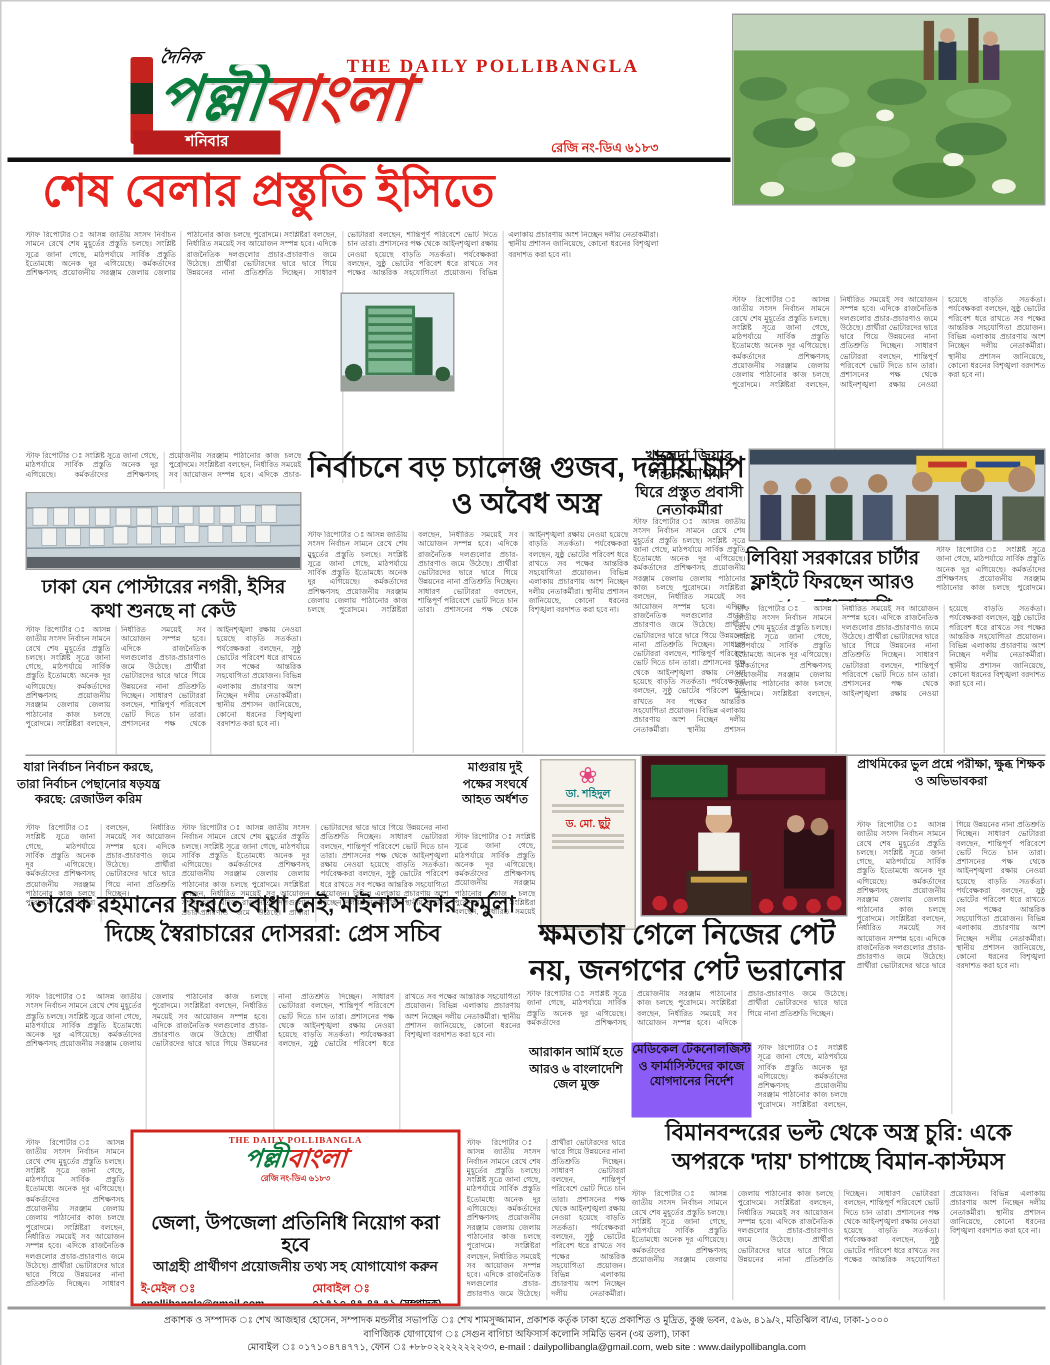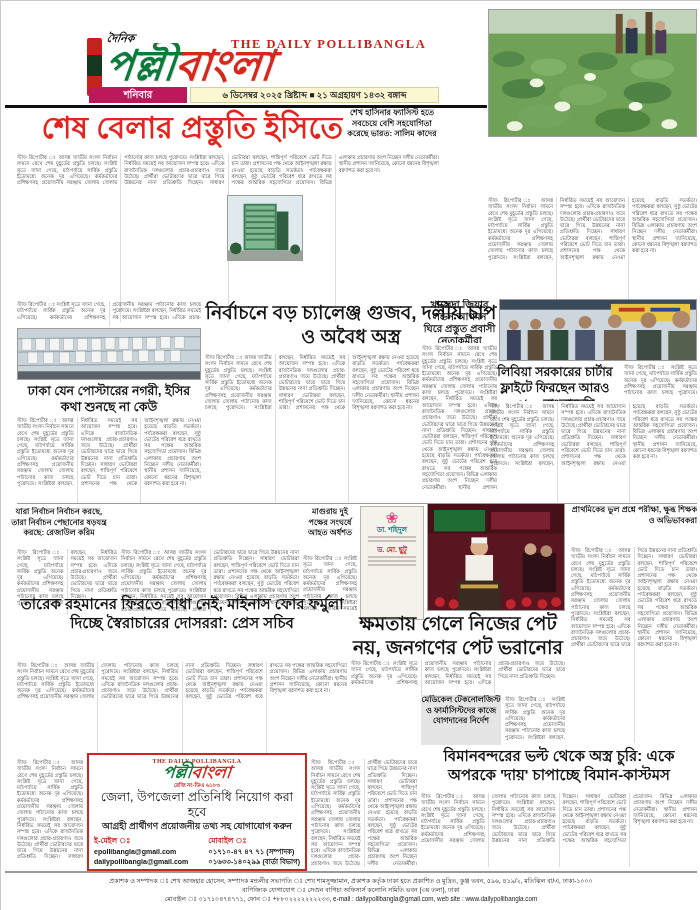--- a/index.html
+++ b/index.html
@@ -10,29 +10,29 @@
   .stamp{background:linear-gradient(180deg,#c4231d 0 30%,#14381f 30% 65%,#c4231d 65% 100%);
          border-radius:2px;}
   .daily-label{font-style:italic;font-weight:bold;font-size:11px;color:#111;transform:skewX(-8deg);}
   .en-title{font-family:"Liberation Serif",serif;font-weight:bold;color:#cf1d17;font-size:12.5px;
             letter-spacing:1.5px;white-space:nowrap;}
   .logo-bn{font-weight:bold;font-style:italic;font-size:42px;line-height:46px;white-space:nowrap;
            transform:skewX(-6deg);text-shadow:1px 1px 0 #00000022;}
   .logo-green{color:#0b7b3b;}
   .logo-red{color:#d8261d;}
   .reg-line{color:#d8261d;font-weight:bold;font-size:8.5px;text-align:right;}
-  .day-box{background:#be185d;color:#fff;font-weight:bold;font-size:10px;text-align:center;
+  .day-box{background:#b91c1c;color:#fff;font-weight:bold;font-size:10px;text-align:center;
            line-height:16px;}
   .date-bar{background:#fbf7d2;border:1px solid #d6d09a;font-weight:bold;font-size:8.5px;
             text-align:center;line-height:14px;color:#222;}
   .black-rule{background:#101010;}
   .gray-rule{background:#9a9a9a;}
   
   .hl{font-weight:bold;color:#141414;text-align:center;}
-  .hl-main{color:#e7231d;font-size:30px;line-height:38px;text-align:right;}
+  .hl-main{color:#e7231d;font-size:30px;line-height:38px;}
   .hl-xl{font-size:19px;line-height:24px;}
   .hl-lg{font-size:15px;line-height:19px;}
   .hl-md{font-size:12.5px;line-height:16px;}
   .hl-sm{font-size:10px;line-height:12px;}
   .hl-xs{font-size:8px;line-height:10.5px;}
   
   .body-txt{font-size:5px;line-height:6.3px;text-align:justify;color:#3c3c3c;
             column-gap:7px;column-rule:1px solid #dcdcdc;}
   .c1{column-count:1}.c2{column-count:2}.c3{column-count:3}.c4{column-count:4}
   .photo{border:1px solid #9c9c9c;}
@@ -43,42 +43,41 @@
   .ad-name1{color:#0a7d7d;font-weight:bold;font-size:7px;line-height:9px;}
   .ad-name2{color:#cf1d17;font-weight:bold;font-size:7px;line-height:9px;margin-top:3px;}
   .ad-line{height:2px;background:#c9c4ba;margin:2px 4px;}
   
   .recruit{border:2.5px solid #cf241d;background:#fff;padding:3px 5px;text-align:center;}
   .recruit .mini-en{color:#cf241d;font-family:"Liberation Serif",serif;font-weight:bold;
                     font-size:6px;letter-spacing:.5px;}
   .recruit .mini-bn{font-weight:bold;font-style:italic;font-size:17px;line-height:18px;
                     transform:skewX(-6deg);}
   .recruit .mini-reg{color:#cf241d;font-size:5.5px;font-weight:bold;}
-  .recruit .r-title{font-weight:normal;font-size:12.5px;line-height:15px;color:#111;margin-top:0;}
+  .recruit .r-title{font-weight:bold;font-size:12.5px;line-height:15px;color:#111;margin-top:18px;}
   .recruit .r-sub{font-weight:bold;font-size:9px;line-height:12px;color:#222;}
   .recruit .r-cols{display:flex;justify-content:space-between;text-align:left;margin-top:3px;}
   .recruit .r-label{color:#cf241d;font-weight:bold;font-size:7.5px;}
   .recruit .r-val{font-size:7px;line-height:10px;color:#111;font-weight:bold;}
   
   .footer-line{font-size:6.3px;line-height:9px;color:#222;text-align:center;white-space:nowrap;}
 </style>
 </head>
 <body>
 
 <div class="page">
 
   <div class="abs stamp" style="left:86px;top:37px;width:15px;height:58px;"></div>
   <div class="abs daily-label" style="left:106px;top:29px;width:100px;height:14px;">দৈনিক</div>
   <div class="abs en-title" style="left:230px;top:36px;width:210px;height:15px;">THE DAILY POLLIBANGLA</div>
   <div class="abs logo-bn" style="left:104px;top:42px;width:336px;height:48px;">
     <span class="logo-green">পল্লী</span><span class="logo-red">বাংলা</span>
   </div>
   <div class="abs reg-line" style="left:300px;top:91px;width:138px;height:11px;">রেজি নং-ডিএ ৬১৮৩</div>
   <div class="abs day-box" style="left:88px;top:86px;width:98px;height:16px;">শনিবার</div>
-  <div class="abs date-bar" style="left:189px;top:86px;width:249px;height:16px;">৬ ডিসেম্বর ২০২৫ খ্রিষ্টাব্দ ■ ২১ অগ্রহায়ণ ১৪৩২ বঙ্গাব্দ</div>
   <div class="abs black-rule" style="left:4px;top:104px;width:482px;height:3px;"></div>
 
   <div class="abs photo" style="left:487px;top:8px;width:209px;height:128px;">
     <svg viewBox="0 0 209 128" preserveAspectRatio="none">
       <rect width="209" height="30" fill="#c2d3bc"></rect>
       <rect y="24" width="209" height="104" fill="#6fa257"></rect>
       <rect x="128" y="4" width="7" height="40" fill="#6b5136"></rect>
       <rect x="158" y="2" width="7" height="44" fill="#5d4630"></rect>
       <ellipse cx="20" cy="50" rx="16" ry="8" fill="#55894a"></ellipse>
       <ellipse cx="60" cy="58" rx="18" ry="9" fill="#7fb269"></ellipse>
@@ -96,21 +95,20 @@
       <ellipse cx="26" cy="118" rx="8" ry="5" fill="#eef3e0"></ellipse>
       <ellipse cx="182" cy="116" rx="8" ry="5" fill="#eef3e0"></ellipse>
       <rect x="138" y="18" width="12" height="26" fill="#2e3a4c"></rect>
       <circle cx="144" cy="14" r="5" fill="#caa285"></circle>
       <rect x="168" y="20" width="11" height="24" fill="#4c3b55"></rect>
       <circle cx="173" cy="16" r="5" fill="#caa285"></circle>
     </svg>
   </div>
 
   <div class="abs hl hl-main" style="left:14px;top:108px;width:328px;height:42px;">শেষ বেলার প্রস্তুতি ইসিতে</div>
-  <div class="abs hl hl-xs" style="left:344px;top:107px;width:94px;height:44px;">শেখ হাসিনার ফ্যাসিস্ট হতে সবচেয়ে বেশি সহযোগিতা করেছে ভারত: সালিম কাদের</div>
   <div class="abs body-txt c4" style="left:16px;top:153px;width:422px;height:168px;">স্টাফ রিপোর্টার ঃ আসন্ন জাতীয় সংসদ নির্বাচন সামনে রেখে শেষ মুহূর্তের প্রস্তুতি চলছে। সংশ্লিষ্ট সূত্রে জানা গেছে, মাঠপর্যায়ে সার্বিক প্রস্তুতি ইতোমধ্যে অনেক দূর এগিয়েছে। কর্মকর্তাদের প্রশিক্ষণসহ প্রয়োজনীয় সরঞ্জাম জেলায় জেলায় পাঠানোর কাজ চলছে পুরোদমে। সংশ্লিষ্টরা বলছেন, নির্ধারিত সময়েই সব আয়োজন সম্পন্ন হবে। এদিকে রাজনৈতিক দলগুলোর প্রচার-প্রচারণাও জমে উঠেছে। প্রার্থীরা ভোটারদের দ্বারে দ্বারে গিয়ে উন্নয়নের নানা প্রতিশ্রুতি দিচ্ছেন। সাধারণ ভোটাররা বলছেন, শান্তিপূর্ণ পরিবেশে ভোট দিতে চান তারা। প্রশাসনের পক্ষ থেকে আইনশৃঙ্খলা রক্ষায় নেওয়া হয়েছে বাড়তি সতর্কতা। পর্যবেক্ষকরা বলছেন, সুষ্ঠু ভোটের পরিবেশ ধরে রাখতে সব পক্ষের আন্তরিক সহযোগিতা প্রয়োজন। বিভিন্ন এলাকায় প্রচারণায় অংশ নিচ্ছেন দলীয় নেতাকর্মীরা। স্থানীয় প্রশাসন জানিয়েছে, কোনো ধরনের বিশৃঙ্খলা বরদাশত করা হবে না।</div>
 
   <div class="abs photo" style="left:226px;top:194px;width:76px;height:66px;">
     <svg viewBox="0 0 76 66" preserveAspectRatio="none">
       <rect width="76" height="66" fill="#dfe9ee"></rect>
       <rect x="16" y="8" width="34" height="48" fill="#3f7d52"></rect>
       <rect x="18" y="10" width="30" height="44" fill="#7fb793"></rect>
       <g fill="#3f7d52">
         <rect x="18" y="14" width="30" height="2"></rect>
           <rect x="18" y="20" width="30" height="2"></rect>
@@ -239,30 +237,31 @@
         <circle cx="12" cy="100" r="5"></circle>
           <circle cx="26" cy="102" r="5"></circle>
           <circle cx="84" cy="102" r="5"></circle>
         <circle cx="100" cy="100" r="5"></circle>
           <circle cx="116" cy="102" r="5"></circle>
           <circle cx="130" cy="100" r="5"></circle>
       </g>
     </svg>
   </div>
 
-  <div class="abs hl hl-xs" style="left:570px;top:504px;width:126px;height:40px;text-align:right;">প্রাথমিকের ভুল প্রশ্নে পরীক্ষা, ক্ষুব্ধ শিক্ষক ও অভিভাবকরা</div>
+  <div class="abs hl hl-xs" style="left:570px;top:504px;width:126px;height:40px;">প্রাথমিকের ভুল প্রশ্নে পরীক্ষা, ক্ষুব্ধ শিক্ষক ও অভিভাবকরা</div>
   <div class="abs body-txt c2" style="left:570px;top:546px;width:126px;height:196px;">স্টাফ রিপোর্টার ঃ আসন্ন জাতীয় সংসদ নির্বাচন সামনে রেখে শেষ মুহূর্তের প্রস্তুতি চলছে। সংশ্লিষ্ট সূত্রে জানা গেছে, মাঠপর্যায়ে সার্বিক প্রস্তুতি ইতোমধ্যে অনেক দূর এগিয়েছে। কর্মকর্তাদের প্রশিক্ষণসহ প্রয়োজনীয় সরঞ্জাম জেলায় জেলায় পাঠানোর কাজ চলছে পুরোদমে। সংশ্লিষ্টরা বলছেন, নির্ধারিত সময়েই সব আয়োজন সম্পন্ন হবে। এদিকে রাজনৈতিক দলগুলোর প্রচার-প্রচারণাও জমে উঠেছে। প্রার্থীরা ভোটারদের দ্বারে দ্বারে গিয়ে উন্নয়নের নানা প্রতিশ্রুতি দিচ্ছেন। সাধারণ ভোটাররা বলছেন, শান্তিপূর্ণ পরিবেশে ভোট দিতে চান তারা। প্রশাসনের পক্ষ থেকে আইনশৃঙ্খলা রক্ষায় নেওয়া হয়েছে বাড়তি সতর্কতা। পর্যবেক্ষকরা বলছেন, সুষ্ঠু ভোটের পরিবেশ ধরে রাখতে সব পক্ষের আন্তরিক সহযোগিতা প্রয়োজন। বিভিন্ন এলাকায় প্রচারণায় অংশ নিচ্ছেন দলীয় নেতাকর্মীরা। স্থানীয় প্রশাসন জানিয়েছে, কোনো ধরনের বিশৃঙ্খলা বরদাশত করা হবে না।</div>
 
   <div class="abs hl hl-lg" style="left:16px;top:593px;width:330px;height:42px;">তারেক রহমানের ফিরতে বাধা নেই, মাইনাস ফোর ফর্মুলা দিচ্ছে স্বৈরাচারের দোসররা: প্রেস সচিব</div>
   <div class="abs body-txt c4" style="left:16px;top:661px;width:330px;height:93px;">স্টাফ রিপোর্টার ঃ আসন্ন জাতীয় সংসদ নির্বাচন সামনে রেখে শেষ মুহূর্তের প্রস্তুতি চলছে। সংশ্লিষ্ট সূত্রে জানা গেছে, মাঠপর্যায়ে সার্বিক প্রস্তুতি ইতোমধ্যে অনেক দূর এগিয়েছে। কর্মকর্তাদের প্রশিক্ষণসহ প্রয়োজনীয় সরঞ্জাম জেলায় জেলায় পাঠানোর কাজ চলছে পুরোদমে। সংশ্লিষ্টরা বলছেন, নির্ধারিত সময়েই সব আয়োজন সম্পন্ন হবে। এদিকে রাজনৈতিক দলগুলোর প্রচার-প্রচারণাও জমে উঠেছে। প্রার্থীরা ভোটারদের দ্বারে দ্বারে গিয়ে উন্নয়নের নানা প্রতিশ্রুতি দিচ্ছেন। সাধারণ ভোটাররা বলছেন, শান্তিপূর্ণ পরিবেশে ভোট দিতে চান তারা। প্রশাসনের পক্ষ থেকে আইনশৃঙ্খলা রক্ষায় নেওয়া হয়েছে বাড়তি সতর্কতা। পর্যবেক্ষকরা বলছেন, সুষ্ঠু ভোটের পরিবেশ ধরে রাখতে সব পক্ষের আন্তরিক সহযোগিতা প্রয়োজন। বিভিন্ন এলাকায় প্রচারণায় অংশ নিচ্ছেন দলীয় নেতাকর্মীরা। স্থানীয় প্রশাসন জানিয়েছে, কোনো ধরনের বিশৃঙ্খলা বরদাশত করা হবে না।</div>
 
   <div class="abs hl hl-xl" style="left:350px;top:611px;width:214px;height:46px;">ক্ষমতায় গেলে নিজের পেট নয়, জনগণের পেট ভরানোর চিন্তায় থাকবে জামায়াত</div>
   <div class="abs body-txt c3" style="left:350px;top:659px;width:214px;height:34px;">স্টাফ রিপোর্টার ঃ সংশ্লিষ্ট সূত্রে জানা গেছে, মাঠপর্যায়ে সার্বিক প্রস্তুতি অনেক দূর এগিয়েছে। কর্মকর্তাদের প্রশিক্ষণসহ প্রয়োজনীয় সরঞ্জাম পাঠানোর কাজ চলছে পুরোদমে। সংশ্লিষ্টরা বলছেন, নির্ধারিত সময়েই সব আয়োজন সম্পন্ন হবে। এদিকে প্রচার-প্রচারণাও জমে উঠেছে। প্রার্থীরা ভোটারদের দ্বারে দ্বারে গিয়ে নানা প্রতিশ্রুতি দিচ্ছেন।</div>
 
-  <div class="abs hl hl-xs" style="left:420px;top:694px;width:80px;height:50px;background:#e5e5e5;">মেডিকেল টেকনোলজিস্ট ও ফার্মাসিস্টদের কাজে যোগদানের নির্দেশ</div>
+  <div class="abs hl hl-xs" style="left:350px;top:696px;width:66px;height:48px;background:#fff;">আরাকান আর্মি হতে আরও ৬ বাংলাদেশি জেল মুক্ত</div>
+  <div class="abs hl hl-xs" style="left:420px;top:694px;width:80px;height:50px;background:#8b5cf6;">মেডিকেল টেকনোলজিস্ট ও ফার্মাসিস্টদের কাজে যোগদানের নির্দেশ</div>
   <div class="abs body-txt c1" style="left:504px;top:695px;width:60px;height:48px;">স্টাফ রিপোর্টার ঃ সংশ্লিষ্ট সূত্রে জানা গেছে, মাঠপর্যায়ে সার্বিক প্রস্তুতি অনেক দূর এগিয়েছে। কর্মকর্তাদের প্রশিক্ষণসহ প্রয়োজনীয় সরঞ্জাম পাঠানোর কাজ চলছে পুরোদমে। সংশ্লিষ্টরা বলছেন, নির্ধারিত সময়েই সব আয়োজন সম্পন্ন হবে। এদিকে প্রচার-প্রচারণাও জমে উঠেছে। প্রার্থীরা ভোটারদের দ্বারে দ্বারে গিয়ে নানা প্রতিশ্রুতি দিচ্ছেন।</div>
 
   <div class="abs body-txt c1" style="left:16px;top:758px;width:66px;height:106px;">স্টাফ রিপোর্টার ঃ আসন্ন জাতীয় সংসদ নির্বাচন সামনে রেখে শেষ মুহূর্তের প্রস্তুতি চলছে। সংশ্লিষ্ট সূত্রে জানা গেছে, মাঠপর্যায়ে সার্বিক প্রস্তুতি ইতোমধ্যে অনেক দূর এগিয়েছে। কর্মকর্তাদের প্রশিক্ষণসহ প্রয়োজনীয় সরঞ্জাম জেলায় জেলায় পাঠানোর কাজ চলছে পুরোদমে। সংশ্লিষ্টরা বলছেন, নির্ধারিত সময়েই সব আয়োজন সম্পন্ন হবে। এদিকে রাজনৈতিক দলগুলোর প্রচার-প্রচারণাও জমে উঠেছে। প্রার্থীরা ভোটারদের দ্বারে দ্বারে গিয়ে উন্নয়নের নানা প্রতিশ্রুতি দিচ্ছেন। সাধারণ ভোটাররা বলছেন, শান্তিপূর্ণ পরিবেশে ভোট দিতে চান তারা। প্রশাসনের পক্ষ থেকে আইনশৃঙ্খলা রক্ষায় নেওয়া হয়েছে বাড়তি সতর্কতা। পর্যবেক্ষকরা বলছেন, সুষ্ঠু ভোটের পরিবেশ ধরে রাখতে সব পক্ষের আন্তরিক সহযোগিতা প্রয়োজন। বিভিন্ন এলাকায় প্রচারণায় অংশ নিচ্ছেন দলীয় নেতাকর্মীরা। স্থানীয় প্রশাসন জানিয়েছে, কোনো ধরনের বিশৃঙ্খলা বরদাশত করা হবে না।</div>
 
   <div class="abs recruit" style="left:86px;top:752px;width:220px;height:118px;">
     <div class="mini-en">THE DAILY POLLIBANGLA</div>
     <div class="mini-bn">
       <span class="logo-green">পল্লী</span><span class="logo-red">বাংলা</span>
     </div>
     <div class="mini-reg">রেজি নং-ডিএ ৬১৮৩</div>

